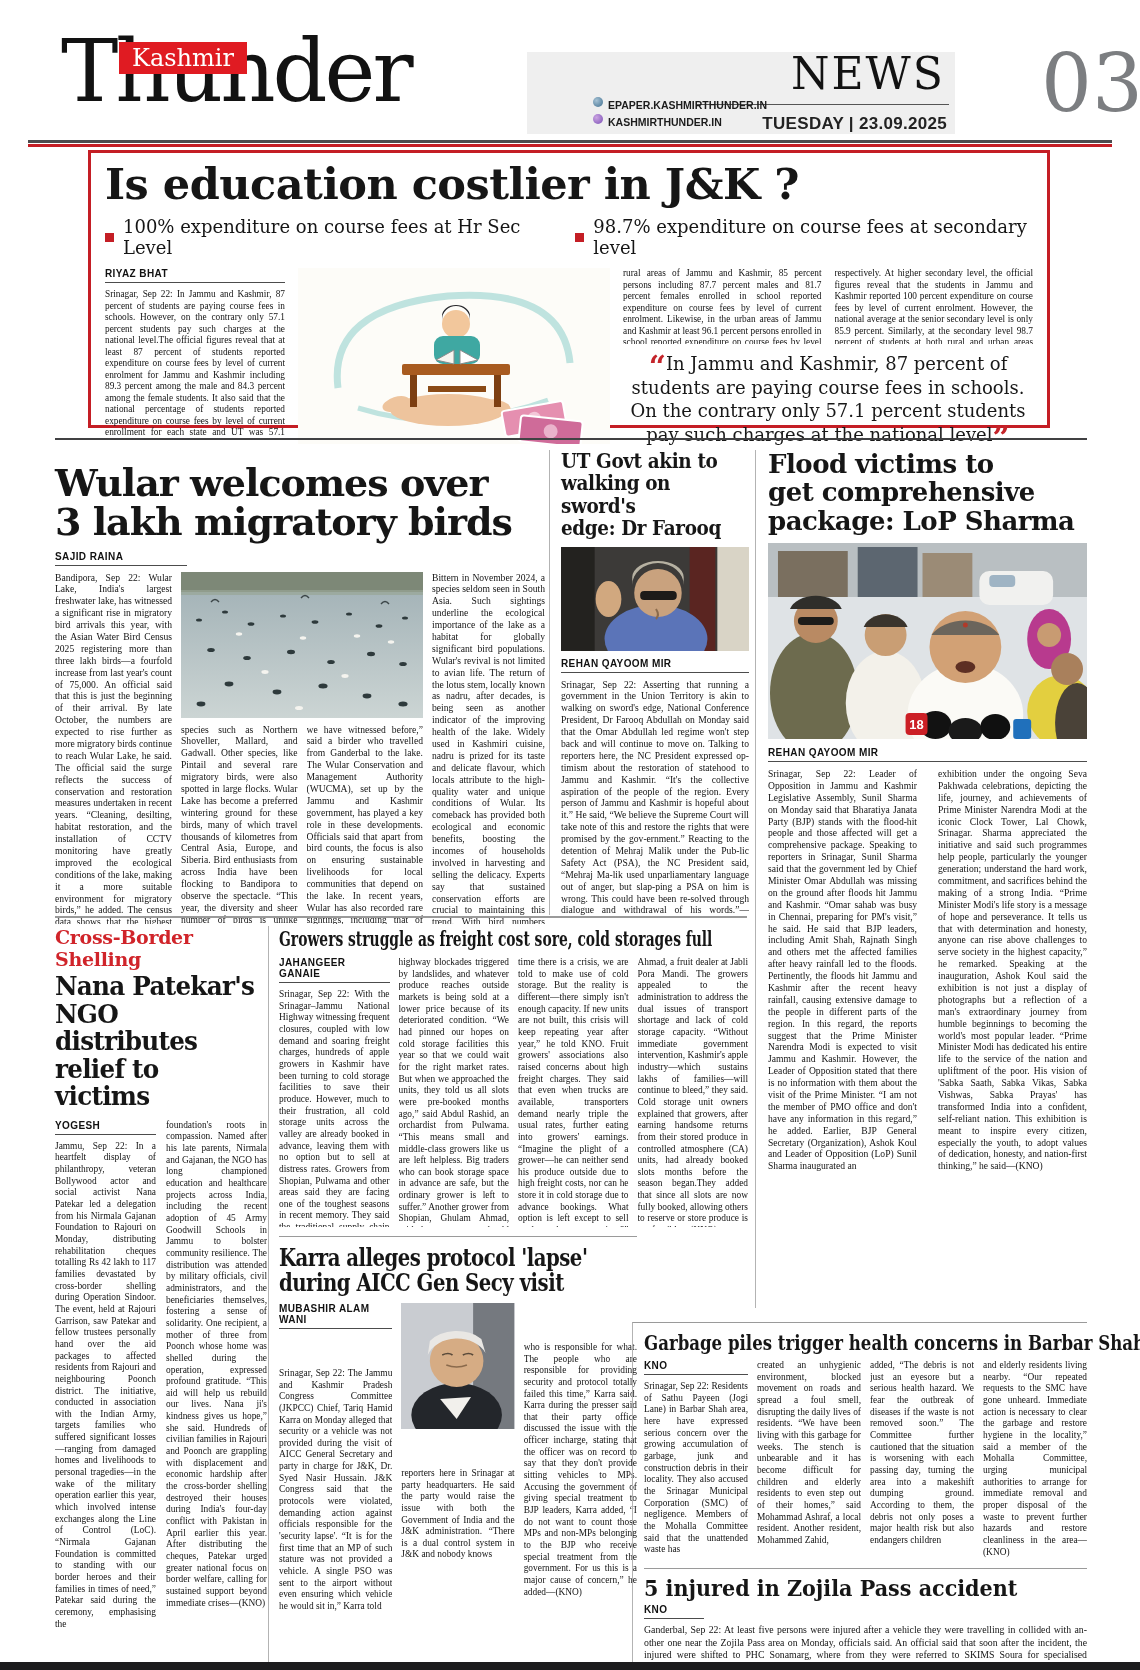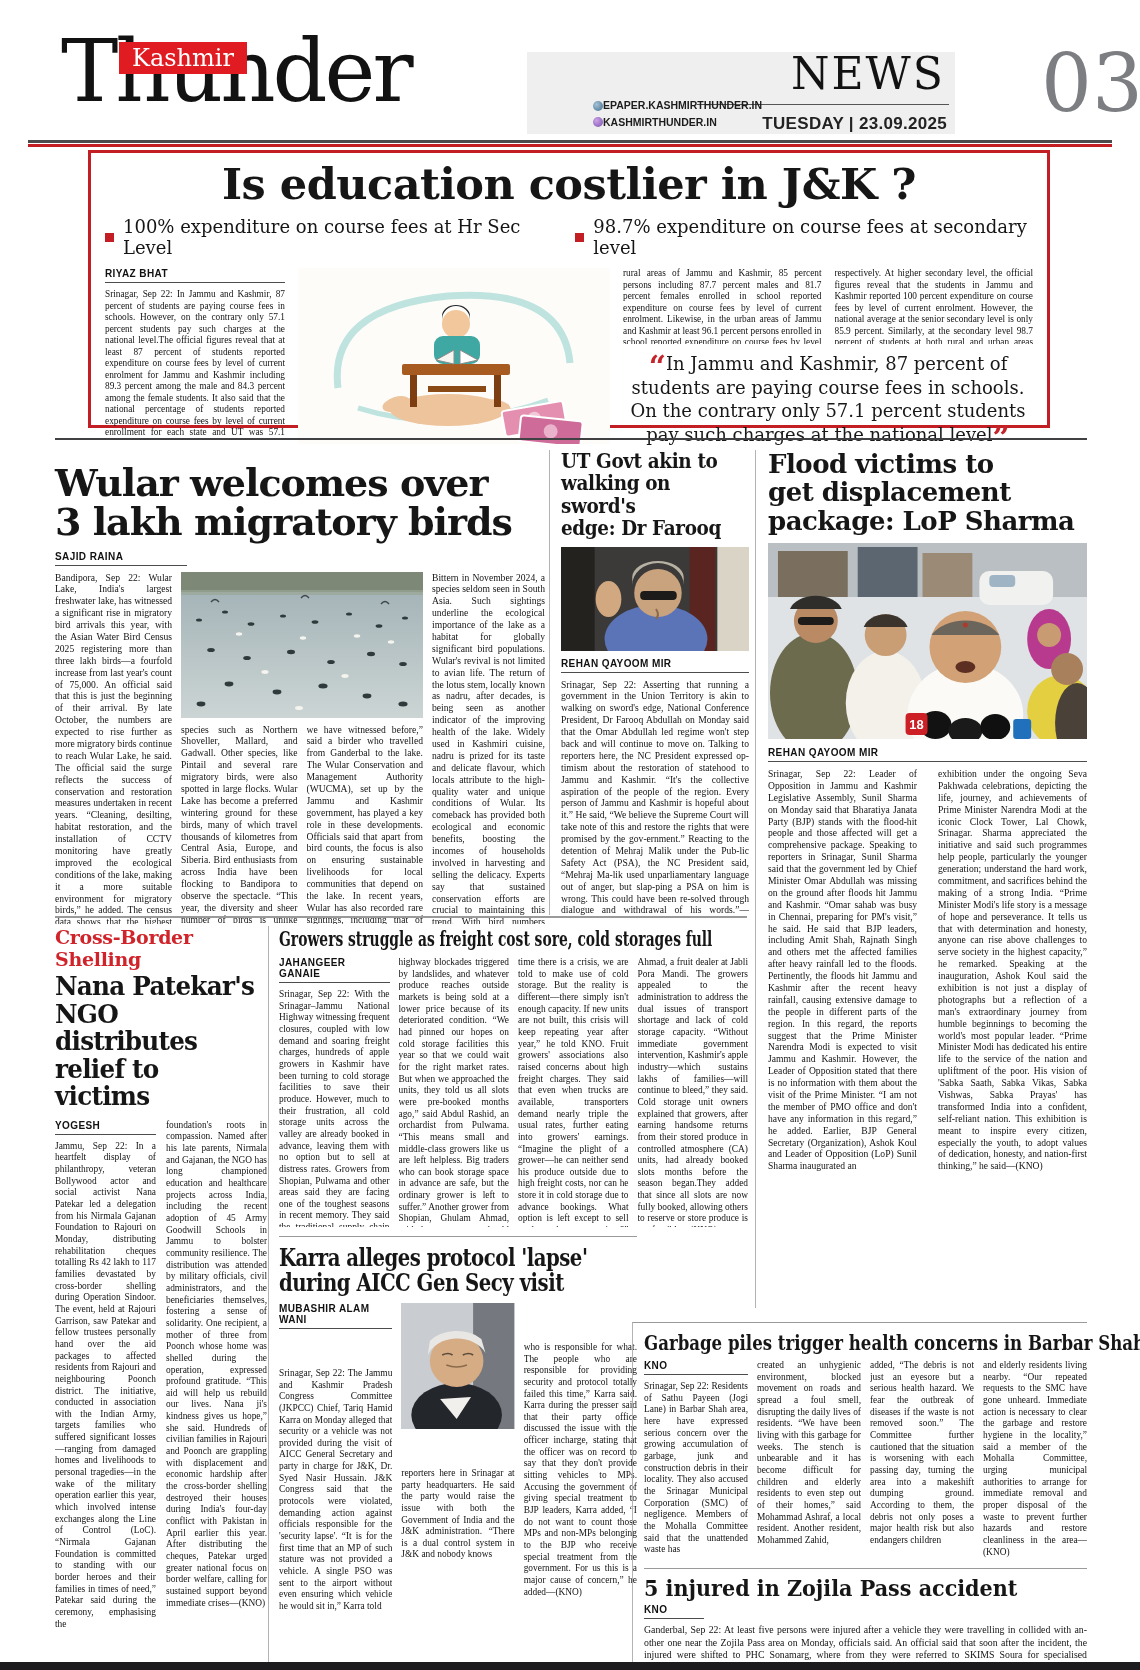--- a/index.html
+++ b/index.html
@@ -16,36 +16,36 @@
   .logo{position:absolute;left:6px;top:0;width:400px;height:110px;}
   .logo-title{font-family:"DejaVu Serif",serif;font-size:86px;line-height:1.05;letter-spacing:-3px;color:#121212;}
   .logo-kicker{position:absolute;left:58px;top:16px;background:#e01b22;color:#fff;
                font-family:"DejaVu Serif",serif;font-size:24px;padding:2px 13px;z-index:2;}
   .right-panel{position:absolute;left:472px;top:26px;width:428px;height:82px;background:#efefef;}
   .news{position:absolute;right:10px;top:-4px;font-family:"DejaVu Serif",serif;font-size:44px;
         letter-spacing:2px;color:#121212;}
   .panel-rule{position:absolute;right:6px;top:52px;width:252px;border-top:1.5px solid #555;}
   .urls{position:absolute;left:66px;bottom:4px;font-family:"Liberation Sans",sans-serif;
         font-size:10.5px;font-weight:700;color:#1c1c1c;line-height:1.55;}
-  .url-row{display:flex;align-items:center;}
+  .url-row{display:flex;align-items:flex-start;gap:5px;}
   .globe{width:10px;height:10px;border-radius:50%;flex:none;}
   .g1{background:radial-gradient(circle at 35% 35%,#a6c2d4,#3f6f90);}
   .g2{background:radial-gradient(circle at 35% 35%,#cba4e2,#7a4fb5);}
   .date{position:absolute;right:8px;bottom:0;font-family:"Liberation Sans",sans-serif;
         font-size:17px;font-weight:700;color:#222;letter-spacing:.3px;}
   .pagenum{position:absolute;left:986px;top:18px;font-family:"DejaVu Serif",serif;
            font-size:80px;line-height:1;color:#7c7e81;}
   .rules{position:absolute;left:28px;top:140px;width:1084px;}
   .rule-dark{height:3px;background:#4b4b4d;}
   .rule-red{height:3px;background:#c41e25;margin-top:1px;}
 
   
   .edu{position:absolute;left:88px;top:150px;width:962px;height:278px;border:3px solid #c41e25;
        box-sizing:border-box;padding:4px 14px;background:#fff;}
-  .edu-hl{text-align:center;font-size:43px;letter-spacing:-.5px;margin-top:2px;}
+  .edu-hl{font-size:43px;letter-spacing:-.5px;margin-top:2px;}
   .edu-bullets{display:flex;justify-content:center;gap:40px;margin-top:7px;
                font-family:"DejaVu Serif",serif;font-size:18px;color:#151515;}
   .ebullet{display:flex;align-items:center;}
   .bullet-sq{display:inline-block;width:9px;height:9px;background:#c41e25;margin-right:9px;flex:none;}
   .edu-content{display:flex;gap:13px;margin-top:10px;height:178px;overflow:hidden;}
   .edu-c1{width:180px;flex:none;}
   .edu-c1 .body-text{font-size:9.3px;height:150px;}
   .edu-illo{width:312px;height:176px;flex:none;}
   .edu-right{flex:1;display:flex;flex-direction:column;overflow:hidden;}
   .edu-cols{display:flex;gap:13px;height:100px;overflow:hidden;}
@@ -299,21 +299,21 @@
         <path d="M96,62 q4,6 0,10" stroke="#8a6a4c" stroke-width="2" fill="none"></path>
       </svg>
     </div>
     <div class="byline">REHAN QAYOOM MIR</div>
     <div class="ut-body body-text">Srinagar, Sep 22: Asserting that running a government in the Union Territory is akin to walking on sword's edge, National Conference President, Dr Farooq Abdullah on Monday said that the Omar Abdullah led regime won't step back and will continue to move on. Talking to reporters here, the NC President expressed op-timism about the restoration of statehood to Jammu and Kashmir. “It's the collective aspiration of the people of the region. Every person of Jammu and Kashmir is hopeful about it.” He said, “We believe the Supreme Court will take note of this and restore the rights that were promised by the gov-ernment.” Reacting to the detention of Mehraj Malik under the Pub-lic Safety Act (PSA), the NC President said, “Mehraj Ma-lik used unparliamentary language out of anger, but slap-ping a PSA on him is wrong. This could have been re-solved through dialogue and withdrawal of his words.”—(KNO)</div>
   </div>
 
   <div class="flood">
     <div class="hl flood-hl">
       <div>Flood victims to</div>
-      <div>get displacement</div>
+      <div>get comprehensive</div>
       <div>package: LoP Sharma</div>
     </div>
     <div class="flood-photo">
       <svg viewBox="0 0 320 196" width="100%" height="196" preserveAspectRatio="none">
         <rect width="320" height="196" fill="#dfe3e6"></rect>
         <rect x="0" y="0" width="320" height="54" fill="#b9bfc2"></rect>
         <rect x="10" y="8" width="70" height="46" fill="#7a6f5f"></rect>
         <rect x="90" y="4" width="60" height="50" fill="#5c6670"></rect>
         <rect x="155" y="10" width="50" height="44" fill="#9b8b76"></rect>
         <rect x="212" y="28" width="74" height="34" rx="10" fill="#f1f1ef"></rect>

